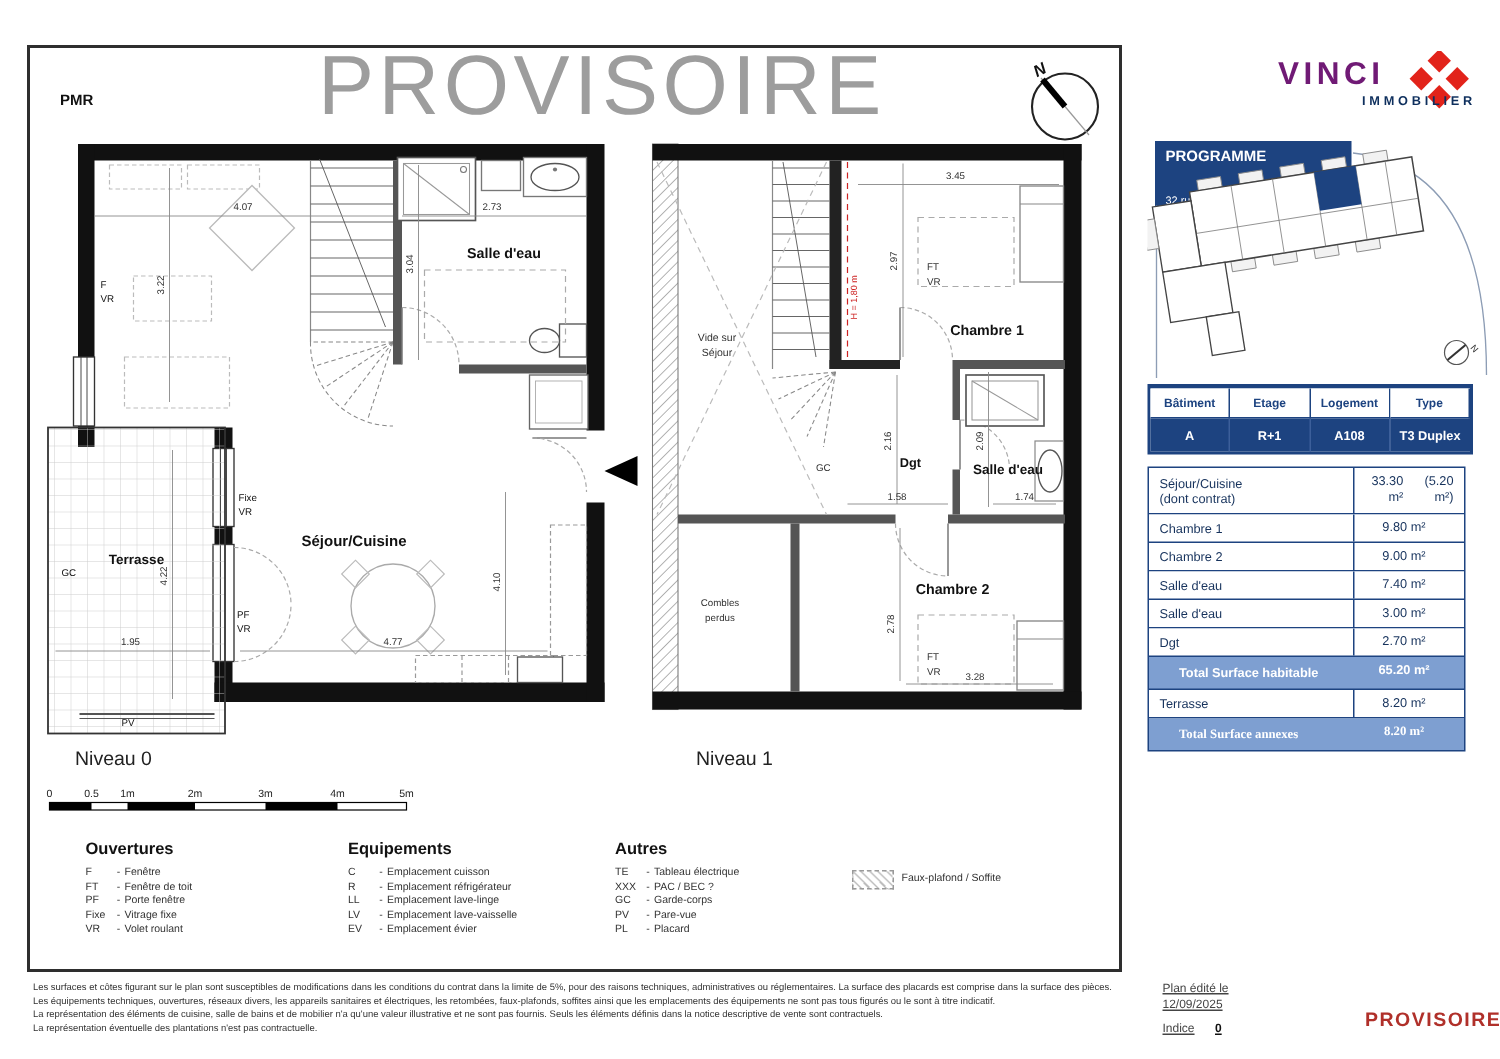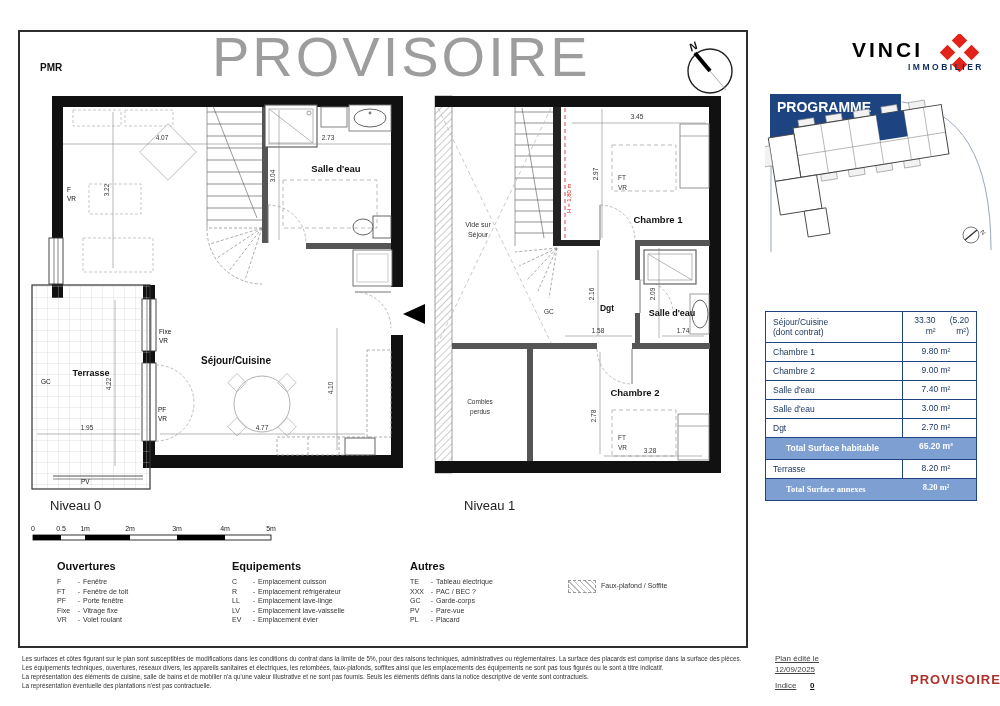--- a/index.html
+++ b/index.html
@@ -19,26 +19,26 @@
   .litem .dash{display:inline-block;width:8px;text-align:center;}
   .swatch{left:568px;top:580px;width:26px;height:11px;border:1px dashed #999;
           background:repeating-linear-gradient(45deg,#fff 0 3px,#bbb 3px 4px);}
   .swatch-label{left:601px;top:582px;font-size:7px;color:#333;}
   
   .disc{left:22px;top:654px;width:735px;font-size:6.3px;line-height:9px;color:#333;}
   .foot-small{font-size:8px;color:#444;text-decoration:underline;}
   .indice-val{font-weight:bold;color:#111;}
   .provisoire-red{left:910px;top:672px;font-size:13px;font-weight:bold;color:#b0302a;letter-spacing:1px;}
   
-  .vinci-name{left:852px;top:38px;font-size:21px;font-weight:bold;color:#000000;letter-spacing:3px;}
+  .vinci-name{left:852px;top:38px;font-size:21px;font-weight:bold;color:#701a75;letter-spacing:3px;}
   .vinci-sub{left:884px;top:62px;font-size:8.5px;font-weight:bold;color:#0e2f5d;letter-spacing:2.5px;padding-left:24px;}
   
   .prog{left:770px;top:94px;width:131px;height:45px;background:#1d4380;color:#fff;
         padding:5px 7px;box-sizing:border-box;}
-  .prog .t{font-size:14px;font-weight:bold;margin-bottom:19px;}
+  .prog .t{font-size:10px;font-weight:bold;margin-bottom:19px;}
   .prog .a{font-size:7.3px;line-height:9px;}
   
   .unit-table{left:765px;top:256px;width:213px;border:2px solid #1d4380;border-top-width:3px;
               display:grid;grid-template-columns:repeat(4,1fr);}
   .unit-table .uh{background:#fff;color:#1d4380;font-size:8px;font-weight:bold;text-align:center;
                   padding:5px 0;border-right:1.5px solid #1d4380;border-bottom:1.5px solid #1d4380;}
   .unit-table .uv{background:#1d4380;color:#fff;font-size:8.5px;font-weight:bold;text-align:center;
                   padding:6px 0;border-right:1.5px solid #3c5f9a;}
   .unit-table .uh:last-child,.unit-table .uv:last-child{border-right:none;}
   
@@ -404,20 +404,30 @@
       <rect x="-2" y="84" width="22" height="26" fill="#fff" stroke="#444" stroke-width="0.9"></rect>
       <rect x="-34" y="14" width="8" height="20" fill="#f2f2f2" stroke="#888" stroke-width="0.6"></rect>
     </g>
     <g>
       <circle cx="206" cy="145" r="8" fill="none" stroke="#555" stroke-width="0.8"></circle>
       <line x1="200" y1="150" x2="212" y2="140" stroke="#333" stroke-width="1.4"></line>
       <text x="215" y="142" font-size="6" fill="#333" transform="rotate(50 215 142)">N</text>
     </g>
   </svg>
 
+  <div class="abs unit-table">
+    <div class="uh">Bâtiment</div>
+    <div class="uh">Etage</div>
+    <div class="uh">Logement</div>
+    <div class="uh">Type</div>
+    <div class="uv">A</div>
+    <div class="uv">R+1</div>
+    <div class="uv">A108</div>
+    <div class="uv">T3 Duplex</div>
+  </div>
 
   <div class="abs stable">
     <div class="srow h34">
       <div class="slab">
           <div>Séjour/Cuisine</div>
           <div>(dont contrat)</div>
         </div>
       <div class="sval">
           <div>33.30 m²</div>
           <div>(5.20 m²)</div>

